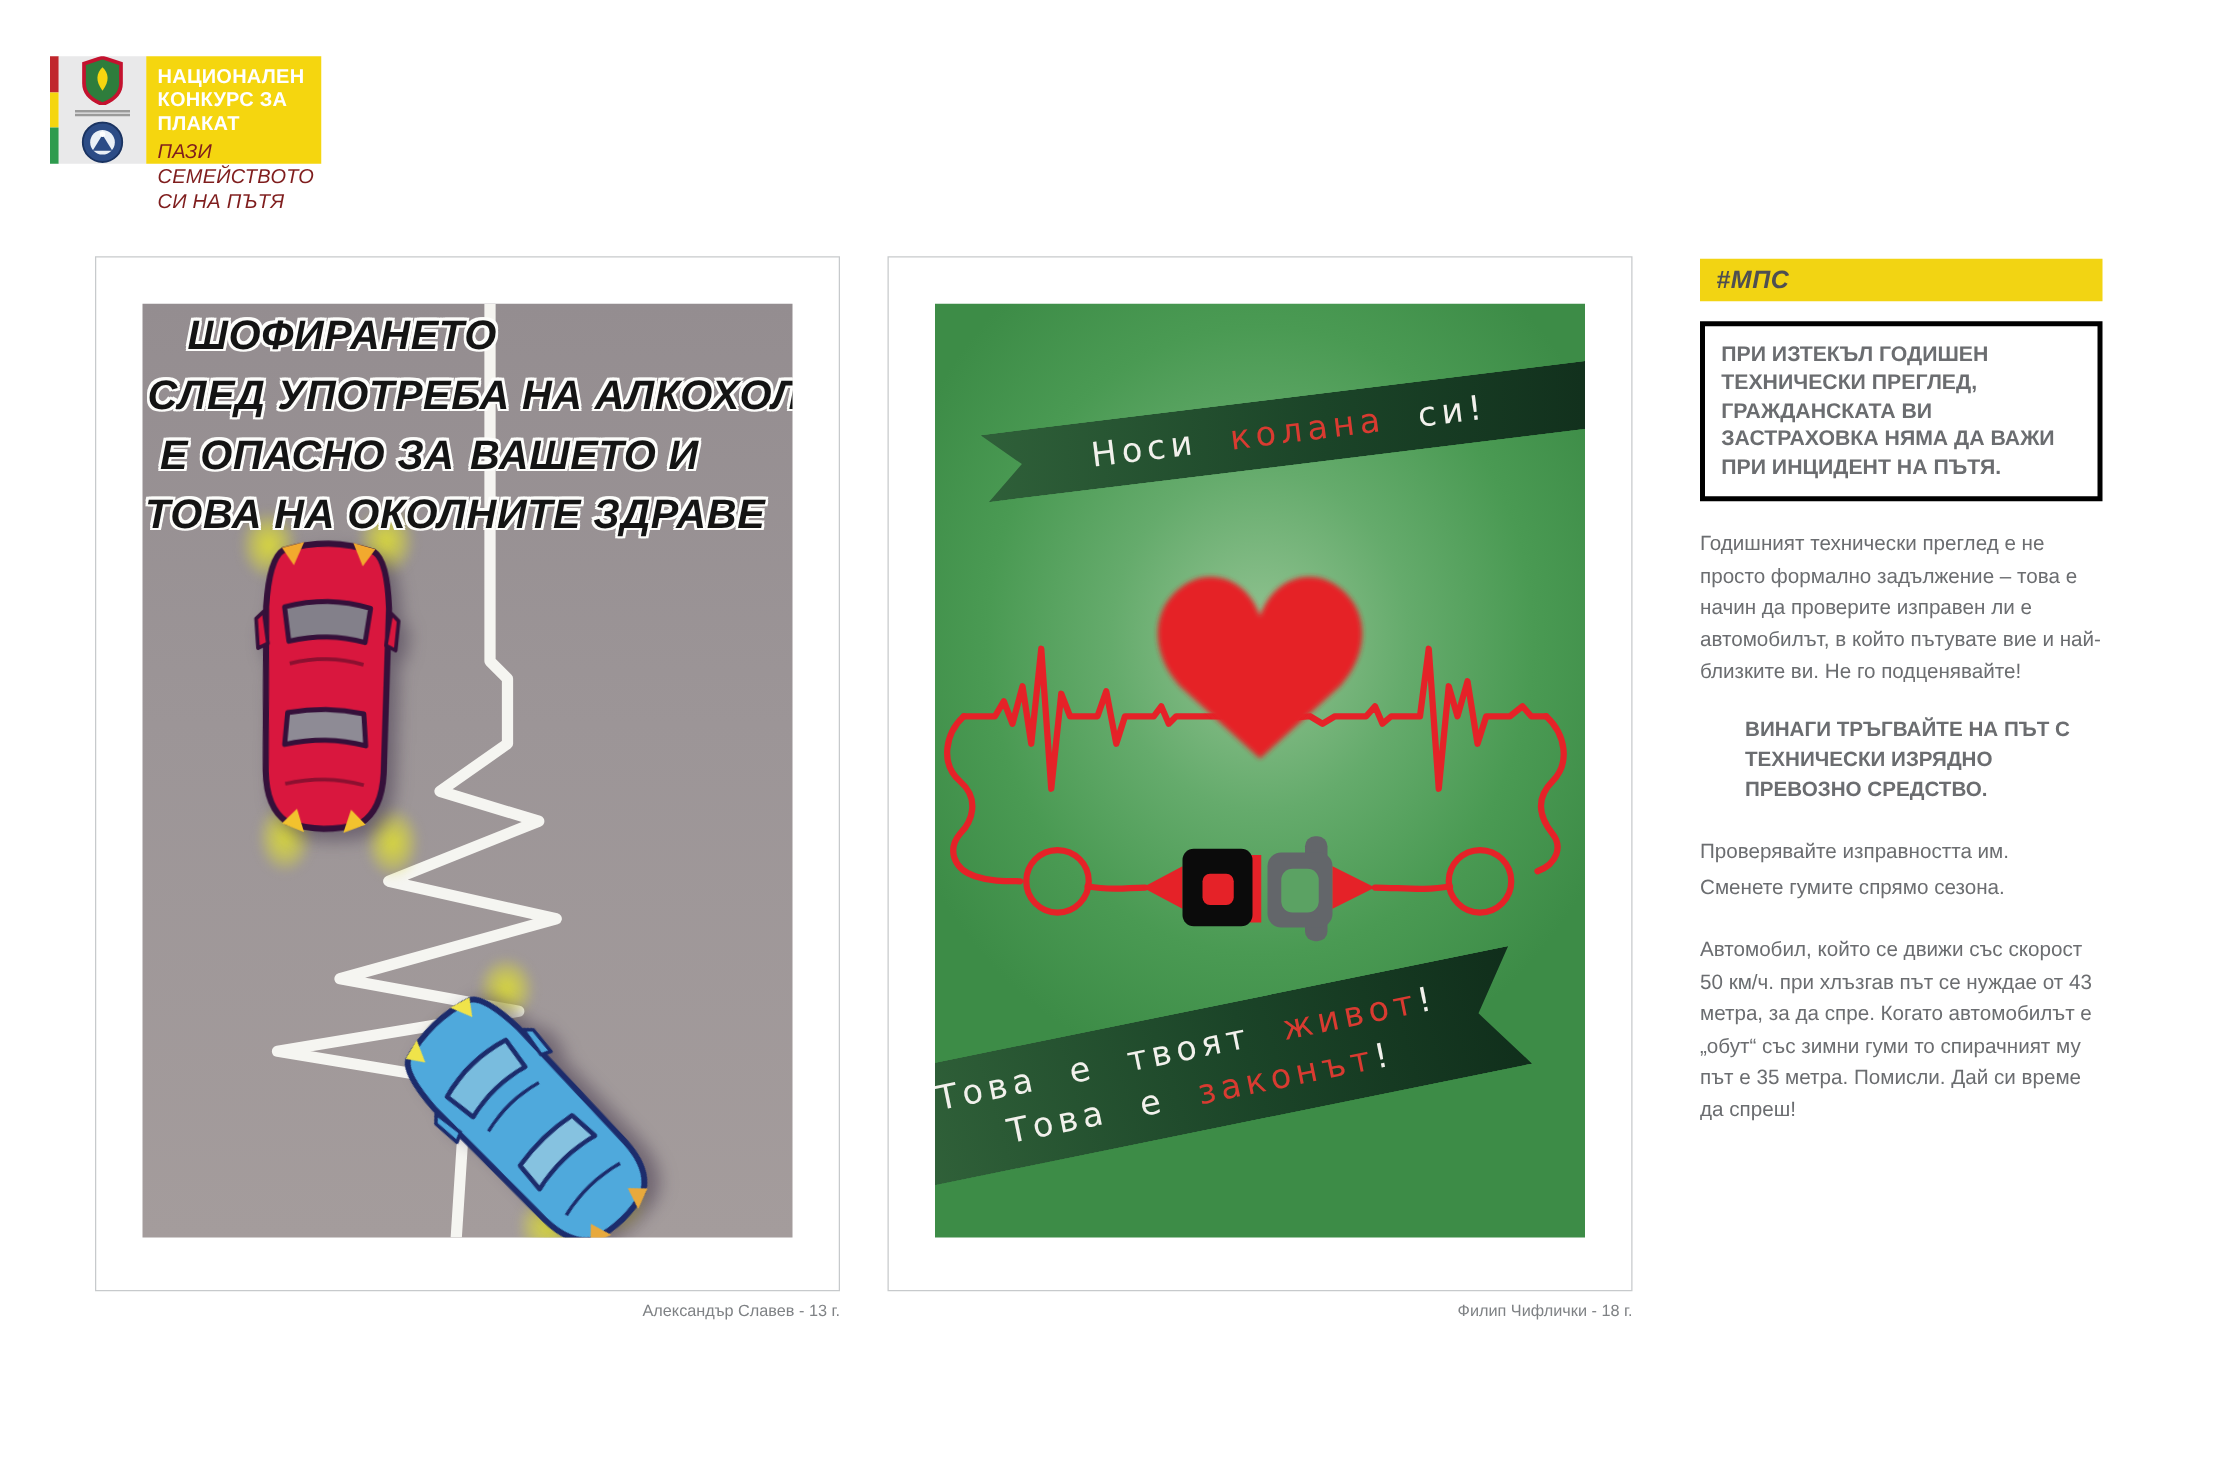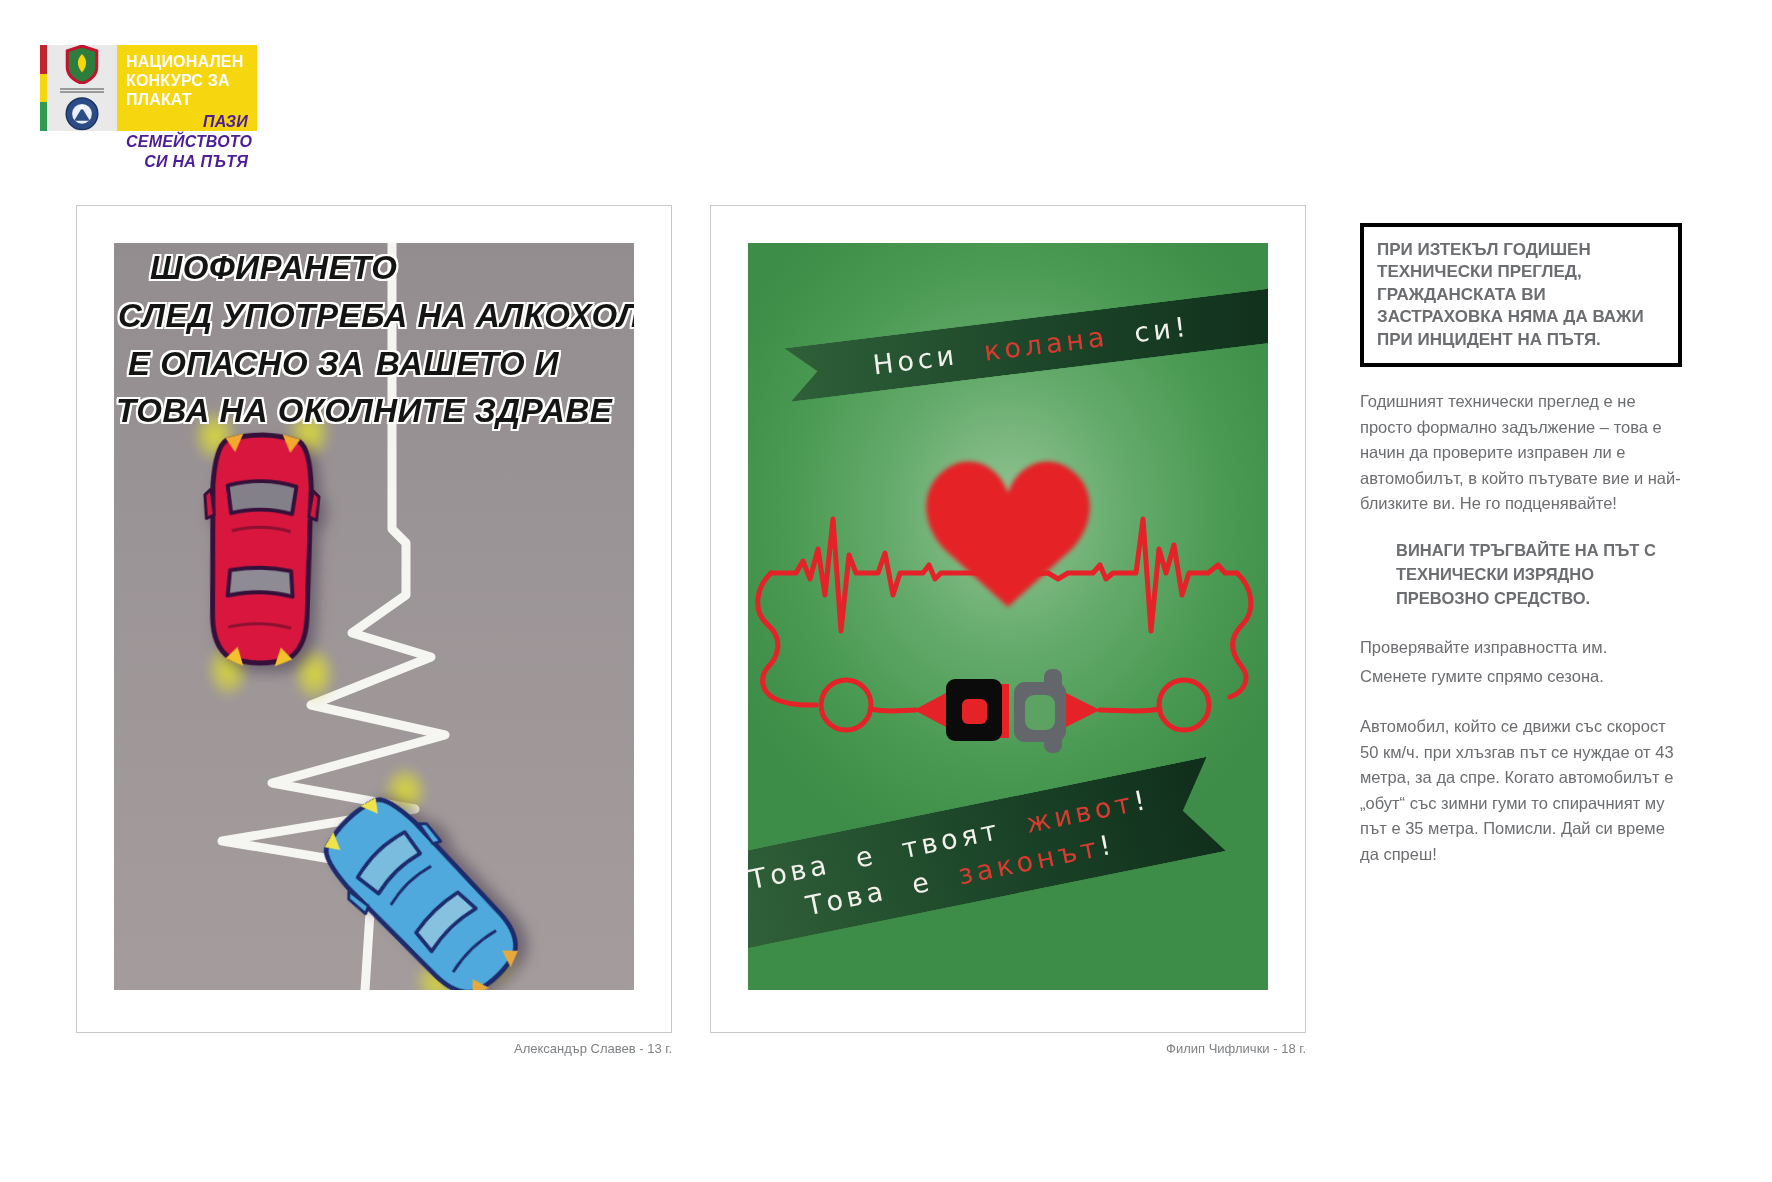--- a/index.html
+++ b/index.html
@@ -11,21 +11,21 @@
   .banner { position:absolute; left:40px; top:45px; height:86px; display:flex; }
   .banner .stripe { width:7px; display:flex; flex-direction:column; }
   .banner .stripe .s-red { flex:1; background:#C0272D; }
   .banner .stripe .s-yel { flex:1; background:#F5D60F; }
   .banner .stripe .s-grn { flex:1; background:#2E9B4E; }
   .banner .graybox { width:70px; background:#E9E9EA; display:flex; flex-direction:column; align-items:center; justify-content:center; gap:4px; }
   .banner .graybox .tiny-lines { width:44px; height:5px; display:flex; flex-direction:column; gap:1px; }
   .banner .graybox .tiny-lines i { display:block; height:2px; background:#9a9a9a; }
   .banner .yellowbox { width:140px; background:#F5D60F; padding:7px 9px 5px 9px; }
   .banner .kicker { font-size:16px; font-weight:bold; color:#ffffff; line-height:1.2; letter-spacing:.2px; }
-  .banner .big { font-size:16px; font-weight:bold; font-style:italic; color:#4c1d95; line-height:1.08; margin-top:3px; letter-spacing:.2px;text-align:right; }
+  .banner .big { font-size:16px; font-weight:normal; font-style:italic; color:#7f1d1d; line-height:1.08; margin-top:3px; letter-spacing:.2px; }
 
   
   .frame { position:absolute; top:205px; width:596px; height:828px; background:#ffffff; border:1px solid #C7CACC; }
   .frame-left { left:76px; }
   .frame-mid  { left:710px; }
   .art { position:absolute; left:37px; top:37px; width:520px; height:747px; overflow:hidden; }
 
   .caption { position:absolute; top:1041px; width:596px; text-align:right; font-size:13px; color:#7F8285; }
   .caption-left { left:76px; }
   .caption-mid  { left:710px; }
@@ -215,20 +215,21 @@
           <span>Това е</span>
           <span class="red">законът</span><span>!</span>
         </div>
       </div>
 
     </div>
   </div>
   <div class="caption caption-mid">Филип Чифлички - 18 г.</div>
 
   <div class="side">
+    <div class="side-tag">#МПС</div>
     <div class="side-box">ПРИ ИЗТЕКЪЛ ГОДИШЕН ТЕХНИЧЕСКИ ПРЕГЛЕД, ГРАЖДАНСКАТА ВИ ЗАСТРАХОВКА НЯМА ДА ВАЖИ ПРИ ИНЦИДЕНТ НА ПЪТЯ.</div>
     <p>Годишният технически преглед е не просто формално задължение – това е начин да проверите изправен ли е автомобилът, в който пътувате вие и най-близките ви. Не го подценявайте!</p>
     <p class="bold">ВИНАГИ ТРЪГВАЙТЕ НА ПЪТ С ТЕХНИЧЕСКИ ИЗРЯДНО ПРЕВОЗНО СРЕДСТВО.</p>
     <div class="p-tight">
       <div>Проверявайте изправността им.</div>
       <div>Сменете гумите спрямо сезона.</div>
     </div>
     <p>Автомобил, който се движи със скорост 50 км/ч. при хлъзгав път се нуждае от 43 метра, за да спре. Когато автомобилът е „обут“ със зимни гуми то спирачният му път е 35 метра. Помисли. Дай си време да спреш!</p>
   </div>
 

